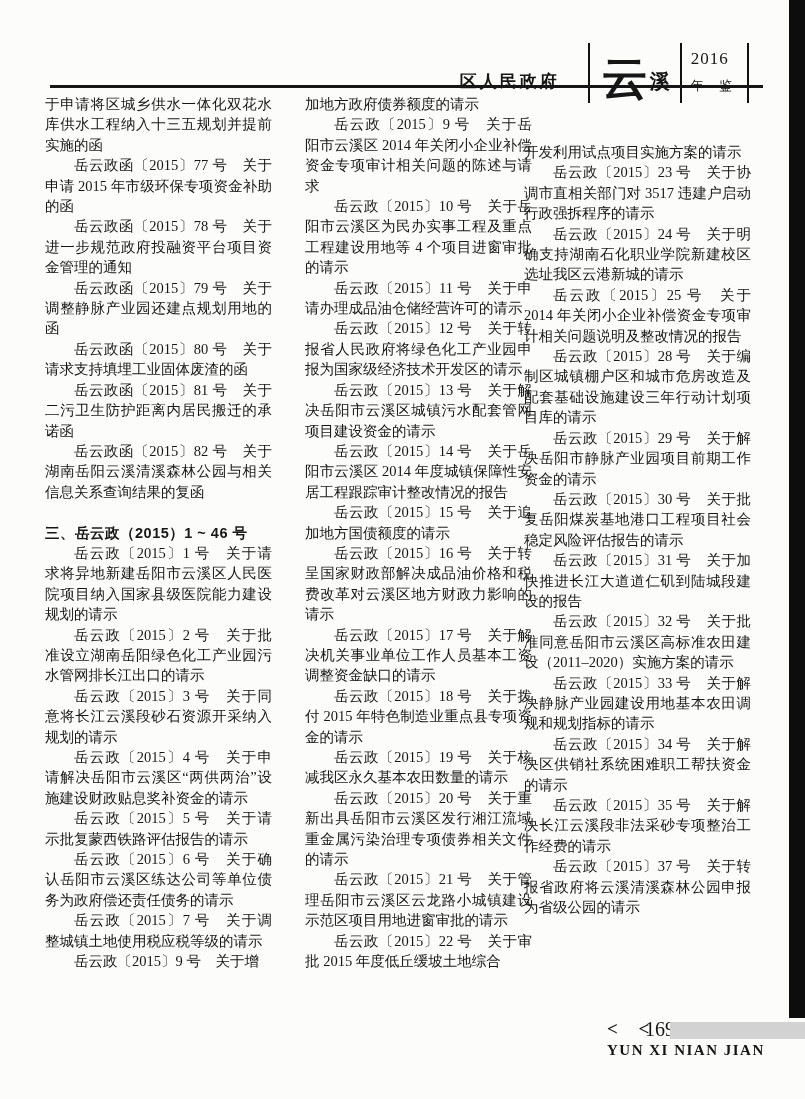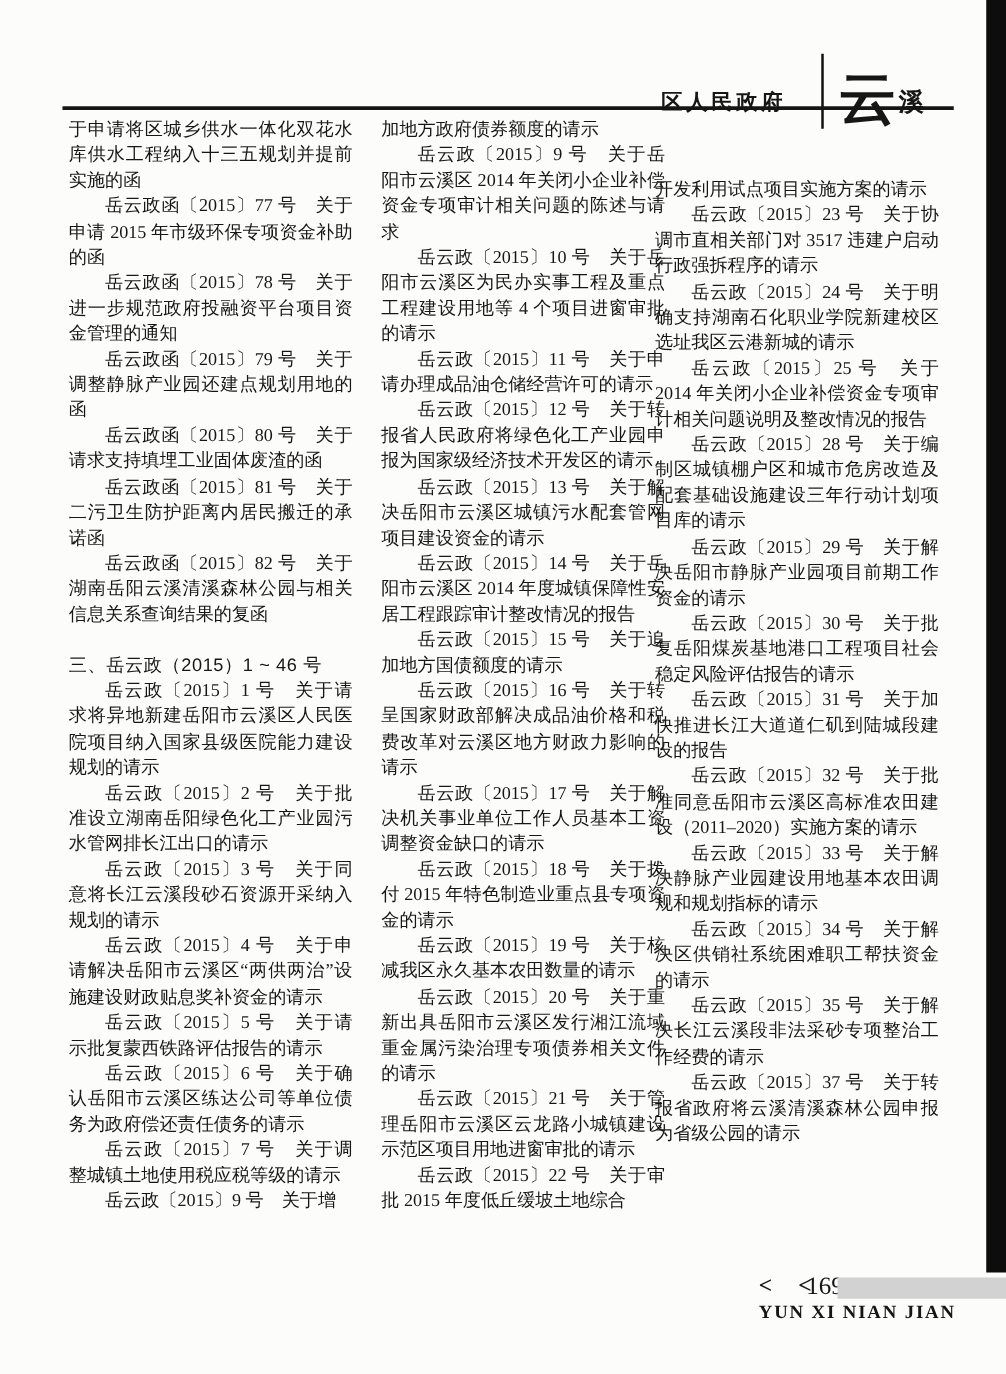--- a/index.html
+++ b/index.html
@@ -47,29 +47,29 @@
   .header-rule {
     position:absolute; left:50px; right:42px; top:85px; height:3px;
     background:#161616;
   }
   
   .col {
     position:absolute; top:94px; width:227px;
     font-size:14.5px; line-height:20.4px;
     text-align:justify; text-justify:inter-character;
   }
-  .col-0 { left:55px; }
+  .col-0 { left:45px; }
   .col-1 { left:305px; }
   .col-2 { left:524px;margin-top:48px; }
   .para { margin:0; }
   .entry { text-indent:2em; }
   .cont { text-indent:0; }
   .heading {
     font-family:"Liberation Sans","DejaVu Sans",sans-serif;
-    font-weight:400; margin-top:20.4px; letter-spacing:0.5px;
+    font-weight:700; margin-top:20.4px; letter-spacing:0.5px;
     text-indent:0;
   }
   
   .footer { position:absolute; left:0; top:1018px; width:805px; }
   .pageline { position:relative; height:24px; }
   .nav {
     position:absolute; left:607px; top:0;
     font-size:19px; font-weight:700; letter-spacing:8px;
   }
   .pagenum {
@@ -89,20 +89,24 @@
 </head>
 <body>
 
 <div class="edge-bar"></div>
 
 <div class="header">
   <span class="section-title">区人民政府</span>
   <div class="brand-box">
     <span class="brand-large">云</span>
     <span class="brand-small">溪</span>
+  </div>
+  <div class="year-box">
+    <div class="year">2016</div>
+    <div class="yearbook">年 鉴</div>
   </div>
 </div>
 <div class="header-rule"></div>
 
 <div class="col col-0">
     <p class="para cont">于申请将区城乡供水一体化双花水库供水工程纳入十三五规划并提前实施的函</p>
     <p class="para entry">岳云政函〔2015〕77 号　关于申请 2015 年市级环保专项资金补助的函</p>
     <p class="para entry">岳云政函〔2015〕78 号　关于进一步规范政府投融资平台项目资金管理的通知</p>
     <p class="para entry">岳云政函〔2015〕79 号　关于调整静脉产业园还建点规划用地的函</p>
     <p class="para entry">岳云政函〔2015〕80 号　关于请求支持填埋工业固体废渣的函</p>

